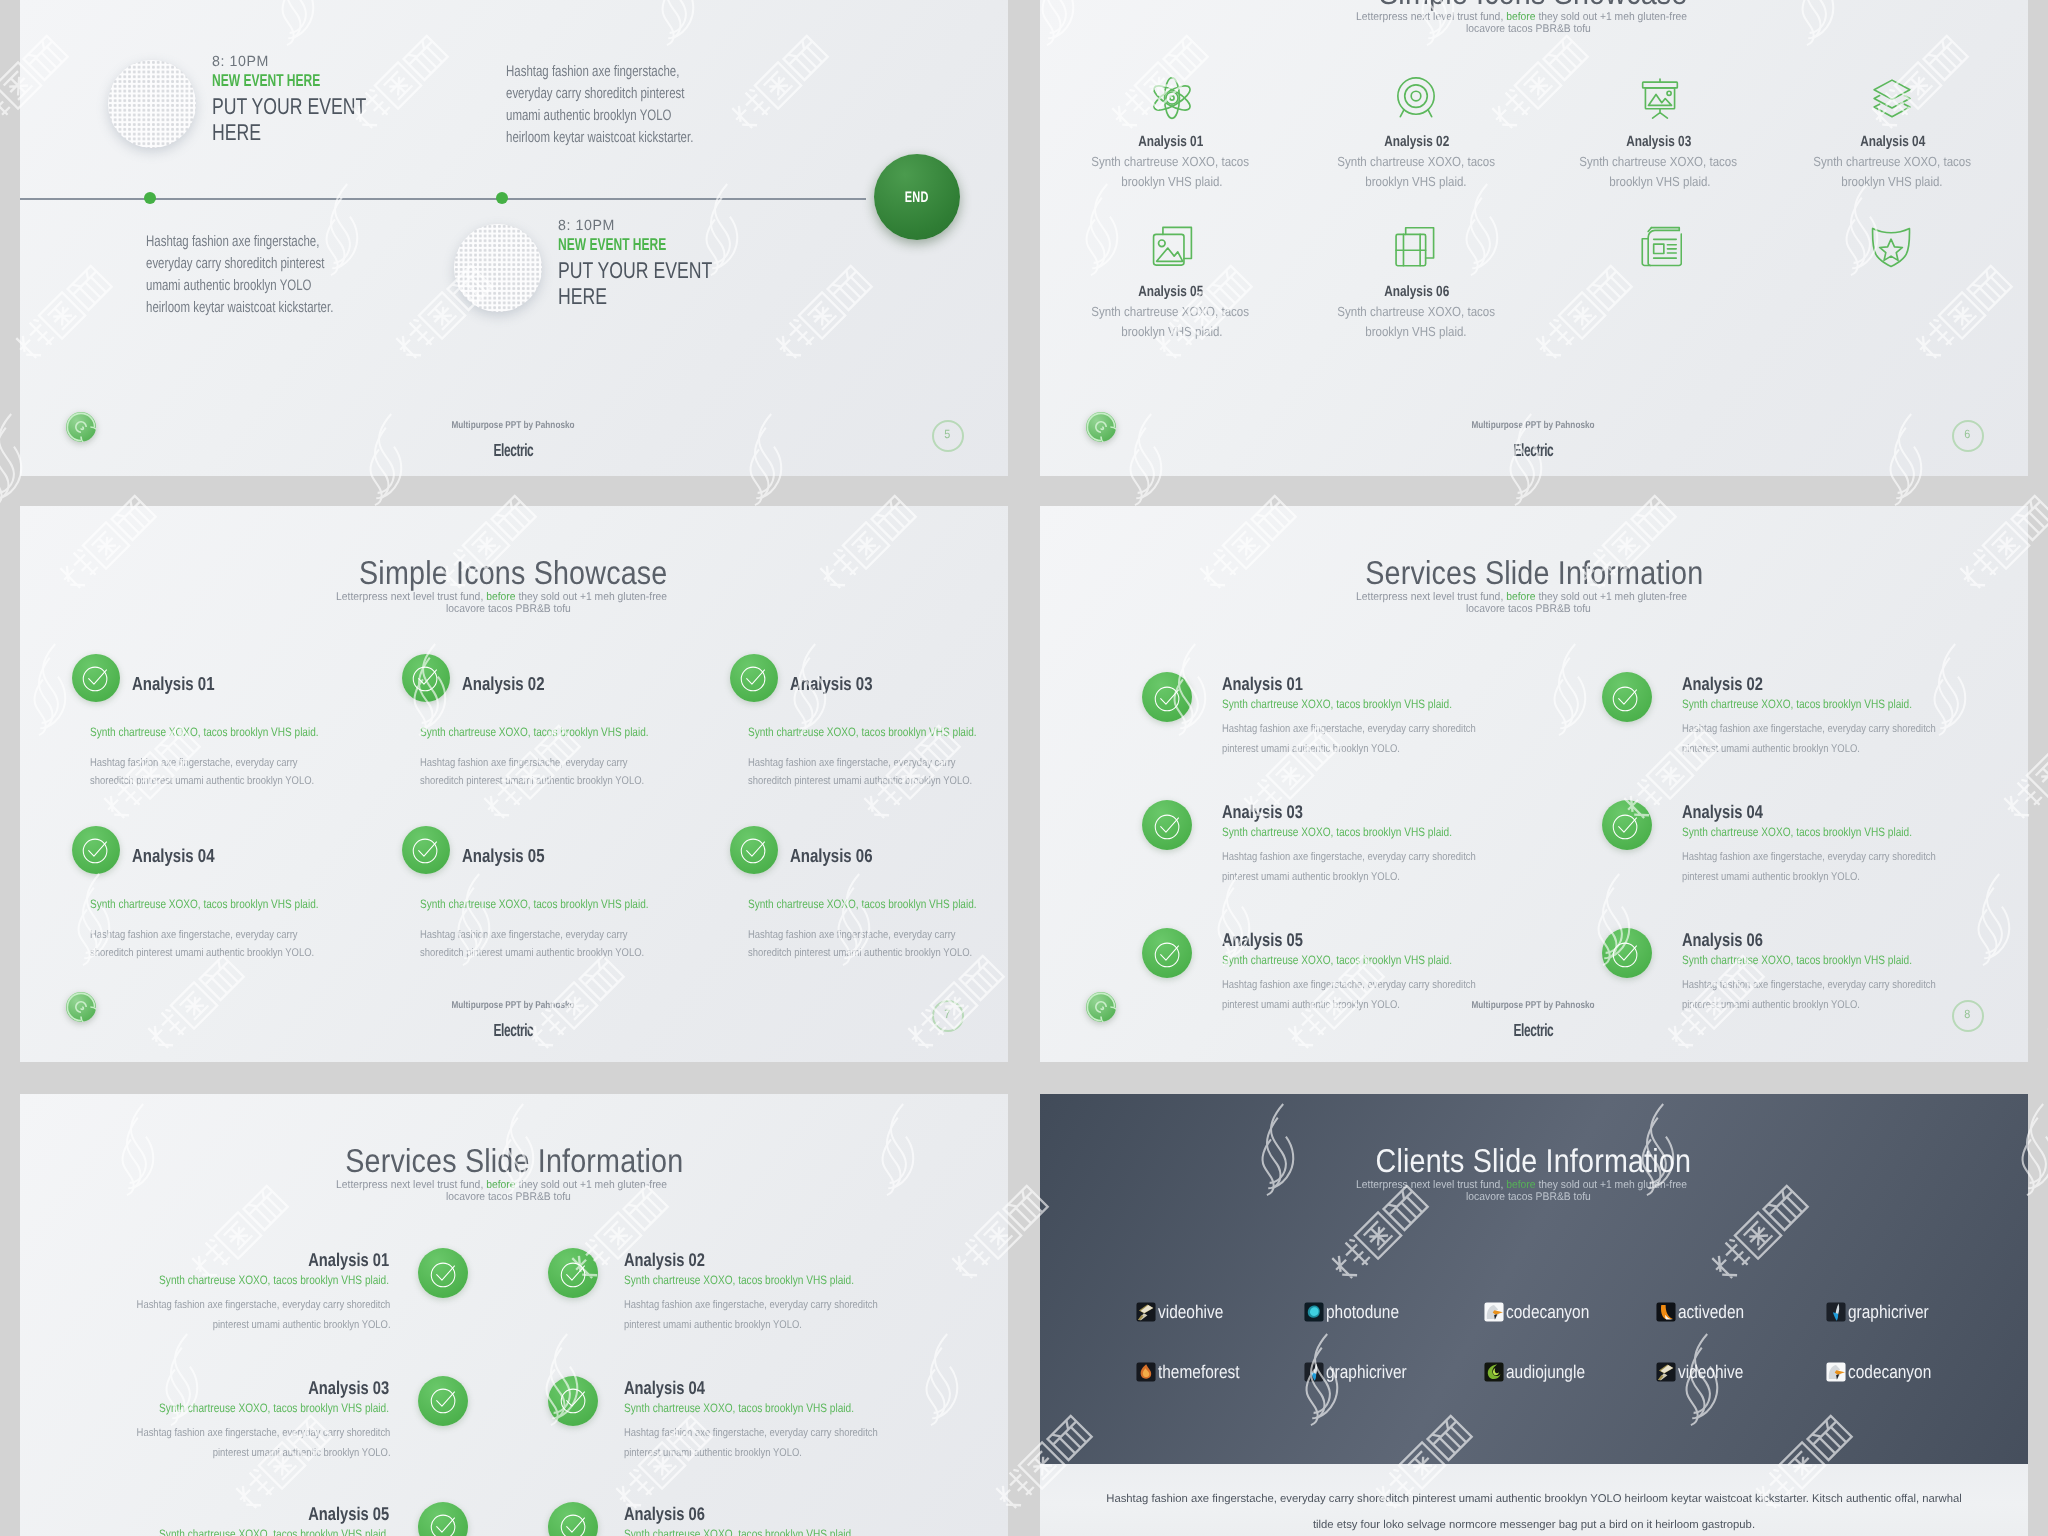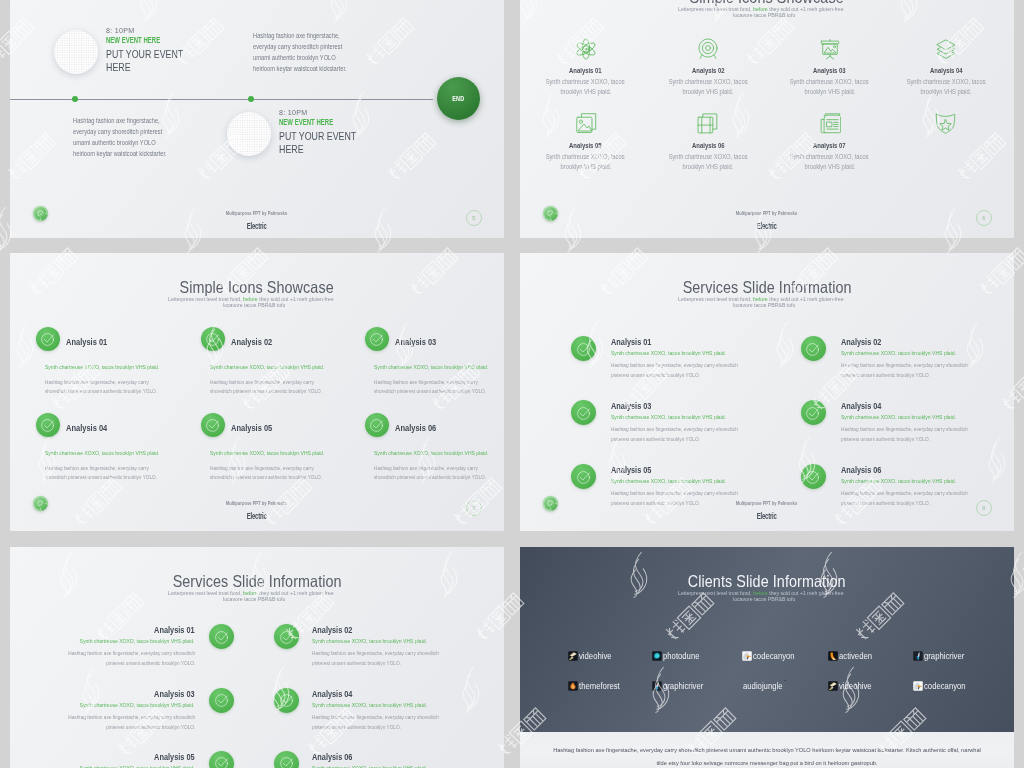--- a/index.html
+++ b/index.html
@@ -197,25 +197,20 @@
           <use href="#ic-film"></use>
         </svg></div>
       <div style="position:absolute;left:128px;top:141px;width:120px;text-align:center;">
         <div style="font-size:7.4px;font-weight:700;color:#494f57;line-height:9px;"><span class="cx" style="transform:scaleX(0.8);transform-origin:50% 50%;">Analysis 06</span></div>
         <div style="font-size:6.6px;color:#9aa0a8;line-height:10px;margin-top:2px;"><span class="cx" style="transform:scaleX(0.875);transform-origin:50% 50%;">Synth chartreuse XOXO, tacos</span></div>
         <div style="font-size:6.6px;color:#9aa0a8;line-height:10px;"><span class="cx" style="transform:scaleX(0.875);transform-origin:50% 50%;">brooklyn VHS plaid.</span></div>
       </div>
       <div style="position:absolute;left:298.5px;top:113px;width:22px;height:22px;"><svg width="22" height="22" viewBox="0 0 32 32" fill="none" stroke="#5cb85c" stroke-width="1.2" stroke-linecap="round" stroke-linejoin="round">
           <use href="#ic-news"></use>
         </svg></div>
-      <div style="position:absolute;left:249.5px;top:141px;width:120px;text-align:center;">
-        <div style="font-size:7.4px;font-weight:700;color:#494f57;line-height:9px;"><span class="cx" style="transform:scaleX(0.8);transform-origin:50% 50%;">Analysis 07</span></div>
-        <div style="font-size:6.6px;color:#9aa0a8;line-height:10px;margin-top:2px;"><span class="cx" style="transform:scaleX(0.875);transform-origin:50% 50%;">Synth chartreuse XOXO, tacos</span></div>
-        <div style="font-size:6.6px;color:#9aa0a8;line-height:10px;"><span class="cx" style="transform:scaleX(0.875);transform-origin:50% 50%;">brooklyn VHS plaid.</span></div>
-      </div>
       <div style="position:absolute;left:415px;top:113px;width:22px;height:22px;"><svg width="22" height="22" viewBox="0 0 32 32" fill="none" stroke="#5cb85c" stroke-width="1.2" stroke-linecap="round" stroke-linejoin="round">
           <use href="#ic-shield"></use>
         </svg></div>
       <div style="position:absolute;left:0;top:205px;width:100%;text-align:center;">
         <div style="line-height:10px;"><span class="cx" style="font-size:5.0px;font-weight:700;color:#8a9099;letter-spacing:0px;transform:scaleX(.82);transform-origin:50% 50%;">Multipurpose PPT by Pahnosko</span></div>
         <div style="line-height:11px;"><span class="cx" style="font-size:8.8px;font-weight:700;color:#464e58;letter-spacing:-.3px;transform:scaleX(.68);transform-origin:50% 50%;">Electric</span></div>
       </div>
       <div class="logo-dot" style="left:23px;top:206px;width:15px;height:15px;">
         <svg width="15" height="15" viewBox="0 0 30 30" style="position:absolute;left:0;top:0" fill="none" stroke="#cdf0cd" stroke-width="1.6" opacity=".95">
           <path d="M15 28.6 A13.6 13.6 0 1 1 28.6 15 M15 24.4 A9.4 9.4 0 1 0 24.4 15 M15 20.2 A5.2 5.2 0 1 1 20.2 15 M15 16.2 A1.2 1.2 0 1 0 16.2 15"></path>
@@ -518,21 +513,21 @@
         <span class="cx" style="font-size:9.2px;color:#f0f2f6;margin-left:1px;transform:scaleX(.84);transform-origin:0 50%;">themeforest</span>
       </div>
       <div style="position:absolute;left:131.9px;top:133px;display:flex;align-items:center;height:11px;">
         <svg width="10" height="10" viewBox="0 0 22 22">
           <rect x="0.5" y="0.5" width="21" height="21" rx="2.5" fill="#1b2028"></rect>
           <path d="M13.8 1.6 C11.6 6.0 10.2 11.8 10.2 17.0 L13.2 14.2 C14.8 9.6 14.8 5.2 13.8 1.6 Z" fill="#d5dde2"></path>
           <path d="M7.6 11.2 C9.0 15.6 10.4 18.6 11.8 20.6 C13.2 18.2 13.6 15.4 13.2 13.0 Z" fill="#1f9bd8"></path>
         </svg>
         <span class="cx" style="font-size:9.2px;color:#f0f2f6;margin-left:1px;transform:scaleX(.84);transform-origin:0 50%;">graphicriver</span>
       </div>
-      <div style="position:absolute;left:221.7px;top:133px;display:flex;align-items:flex-end;height:11px;flex-direction:column;">
+      <div style="position:absolute;left:221.7px;top:133px;display:flex;align-items:flex-end;height:11px;">
         <svg width="10" height="10" viewBox="0 0 22 22">
           <rect x="0.5" y="0.5" width="21" height="21" rx="2.5" fill="#12160f"></rect>
           <path d="M14.4 2.6 C6.6 4.0 2.6 9.4 4.8 15.0 C7.0 20.4 16.0 20.0 18.2 13.4 C15.2 16.8 9.6 16.0 9.2 11.4 C8.8 7.0 12.6 4.4 14.4 2.6 Z" fill="#7db52e"></path>
           <path d="M12.4 6.6 C9.8 8.4 9.0 11.2 10.6 13.4 C12.2 15.6 16.2 14.6 16.4 11.4 C14.8 13.0 12.4 12.4 12.0 10.4 C11.7 8.8 12.0 7.4 12.4 6.6 Z" fill="#b6e04a"></path>
         </svg>
         <span class="cx" style="font-size:9.2px;color:#f0f2f6;margin-left:1px;transform:scaleX(.84);transform-origin:0 50%;">audiojungle</span>
       </div>
       <div style="position:absolute;left:308.3px;top:133px;display:flex;align-items:center;height:11px;">
         <svg width="10" height="10" viewBox="0 0 22 22">
           <rect x="0.5" y="0.5" width="21" height="21" rx="2.5" fill="#14181e"></rect>

